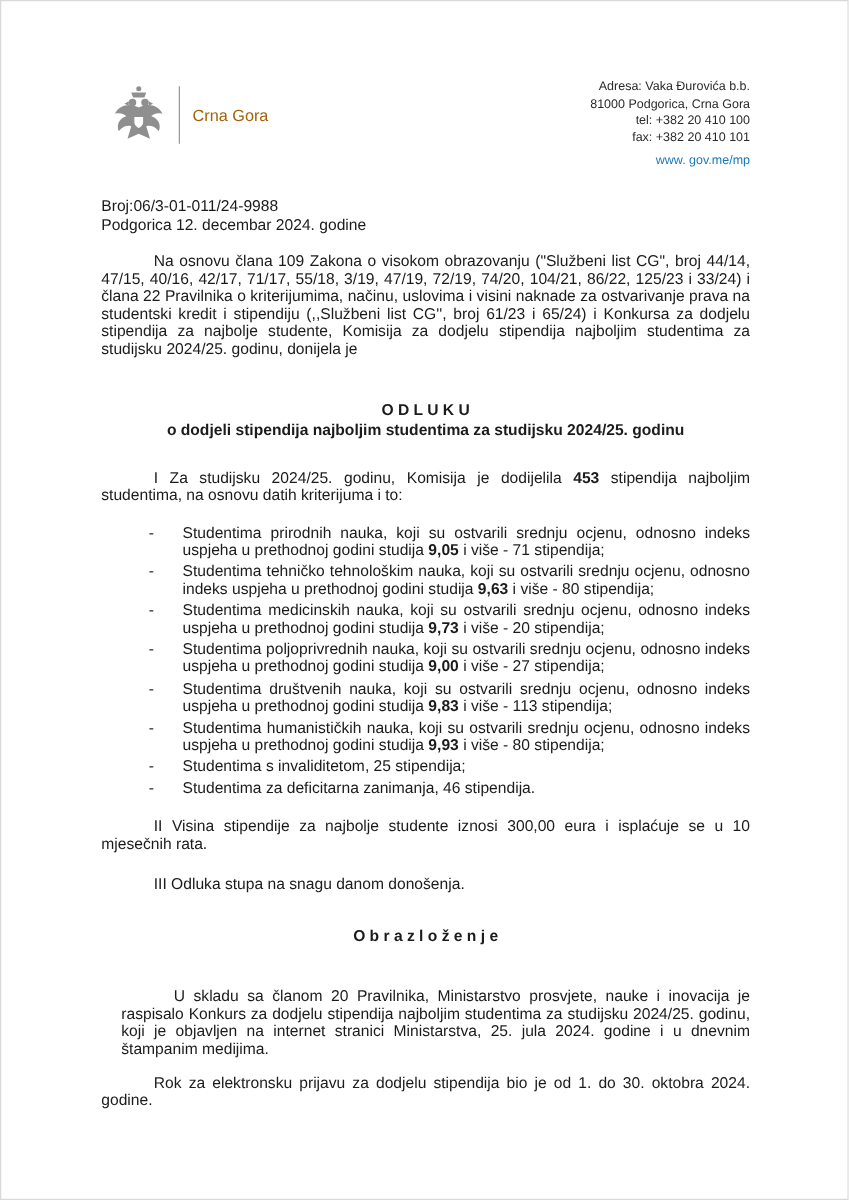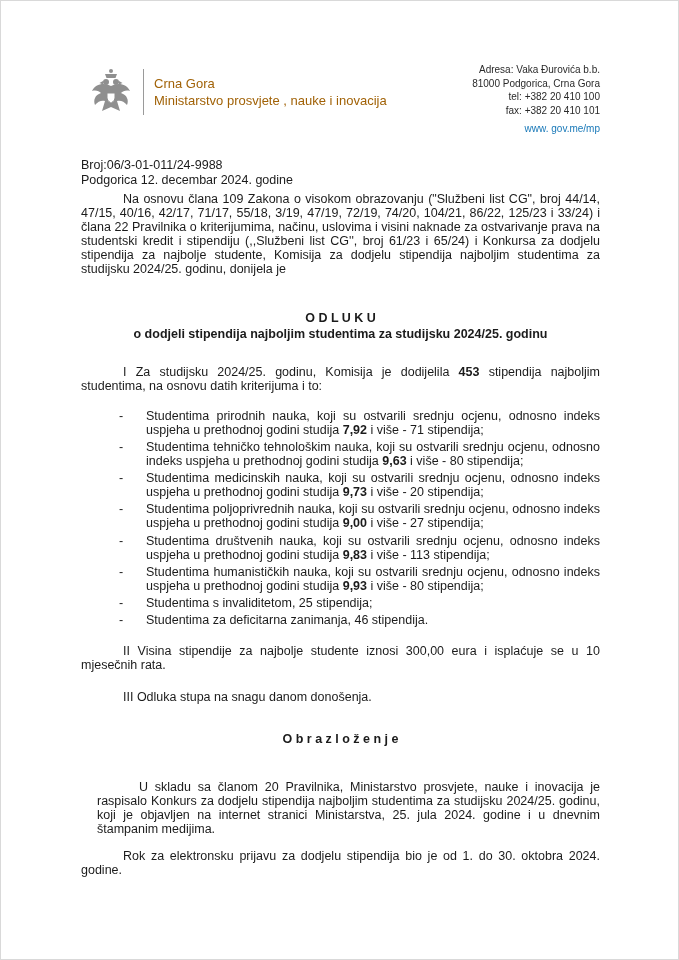--- a/index.html
+++ b/index.html
@@ -23,21 +23,21 @@
   .ministry { font-size:13px; line-height:17px; color:#a16207; }
   .header-right { text-align:right; font-size:10px; line-height:13.5px; color:#2a2a2a; }
   .website { color:#1878b8; display:inline-block; margin-top:5px; text-decoration:none; cursor:pointer; }
 
   
   .meta { margin-top:22px; line-height:15px; }
 
   
   .para { margin:0; text-align:justify; line-height:1.13; }
   .indent { text-indent:42px; }
-  .preamble { margin-top:4px; }
+  .preamble { margin-top:14px; }
   .heading { text-align:center; font-weight:bold; margin:0; }
   .decision-title { margin-top:35px; }
   .decision-subtitle { margin-top:2px; }
   .point1 { margin-top:24px; }
   ul.items { list-style:none; margin:15px 0 0 0; padding:0 0 0 38px; }
   ul.items li { display:flex; margin-bottom:3px; }
   .dash { width:27px; flex:none; }
   .li-text { flex:1; text-align:justify; line-height:1.13; }
   .point2 { margin-top:17px; }
   .point3 { margin-top:17px; }
@@ -62,21 +62,20 @@
             <path d="M14 14 L10.5 16 L14 17.5 Z"></path>
             <path d="M30 14 L33.5 16 L30 17.5 Z"></path>
             <path d="M22 19 C15 15 6 17 3 24 C7 23 10 24 12 26 C6 28 4 33 6 38 C9 34 13 33 16 34 L13 44 L22 40 L31 44 L28 34 C31 33 35 34 38 38 C40 33 38 28 32 26 C34 24 37 23 41 24 C38 17 29 15 22 19 Z"></path>
             <path d="M18 26 L26 26 L26 31 C26 34 22 36 22 36 C22 36 18 34 18 31 Z" fill="#ffffff" stroke="#8f8f8f" stroke-width="1"></path>
           </g>
         </svg>
       </div>
       <div class="vline"></div>
       <div class="ministry">
         <div>Crna Gora</div>
-        <div>Ministarstvo prosvjete , nauke i inovacija</div>
       </div>
     </div>
     <div class="header-right">
       <div>Adresa: Vaka Đurovića b.b.</div>
       <div>81000 Podgorica, Crna Gora</div>
       <div>tel: +382 20 410 100</div>
       <div>fax: +382 20 410 101</div>
       <a class="website">www. gov.me/mp</a>
     </div>
   </header>
@@ -89,21 +88,21 @@
   <p class="para indent preamble">Na osnovu člana 109 Zakona o visokom obrazovanju ("Službeni list CG", broj 44/14, 47/15, 40/16, 42/17, 71/17, 55/18, 3/19, 47/19, 72/19, 74/20, 104/21, 86/22, 125/23 i 33/24) i člana 22 Pravilnika o kriterijumima, načinu, uslovima i visini naknade za ostvarivanje prava na studentski kredit i stipendiju (,,Službeni list CG'', broj 61/23 i 65/24) i Konkursa za dodjelu stipendija za najbolje studente, Komisija za dodjelu stipendija najboljim studentima za studijsku 2024/25. godinu, donijela je</p>
 
   <p class="heading decision-title">O D L U K U</p>
   <p class="heading decision-subtitle">o dodjeli stipendija najboljim studentima za studijsku 2024/25. godinu</p>
 
   <p class="para indent point1"><span>I Za studijsku 2024/25. godinu, Komisija je dodijelila </span><b>453</b><span> stipendija najboljim studentima, na osnovu datih kriterijuma i to:</span></p>
 
   <ul class="items">
     <li>
         <span class="dash">-</span>
-        <span class="li-text"><span>Studentima prirodnih nauka, koji su ostvarili srednju ocjenu, odnosno indeks uspjeha u prethodnoj godini studija </span><b>7,92</b><span> i više - 71 stipendija;</span></span>
+        <span class="li-text"><span>Studentima prirodnih nauka, koji su ostvarili srednju ocjenu, odnosno indeks uspjeha u prethodnoj godini studija </span><b>9,05</b><span> i više - 71 stipendija;</span></span>
       </li>
     <li>
         <span class="dash">-</span>
         <span class="li-text"><span>Studentima tehničko tehnološkim nauka, koji su ostvarili srednju ocjenu, odnosno indeks uspjeha u prethodnoj godini studija </span><b>9,63</b><span> i više - 80 stipendija;</span></span>
       </li>
     <li>
         <span class="dash">-</span>
         <span class="li-text"><span>Studentima medicinskih nauka, koji su ostvarili srednju ocjenu, odnosno indeks uspjeha u prethodnoj godini studija </span><b>9,73</b><span> i više - 20 stipendija;</span></span>
       </li>
     <li>

